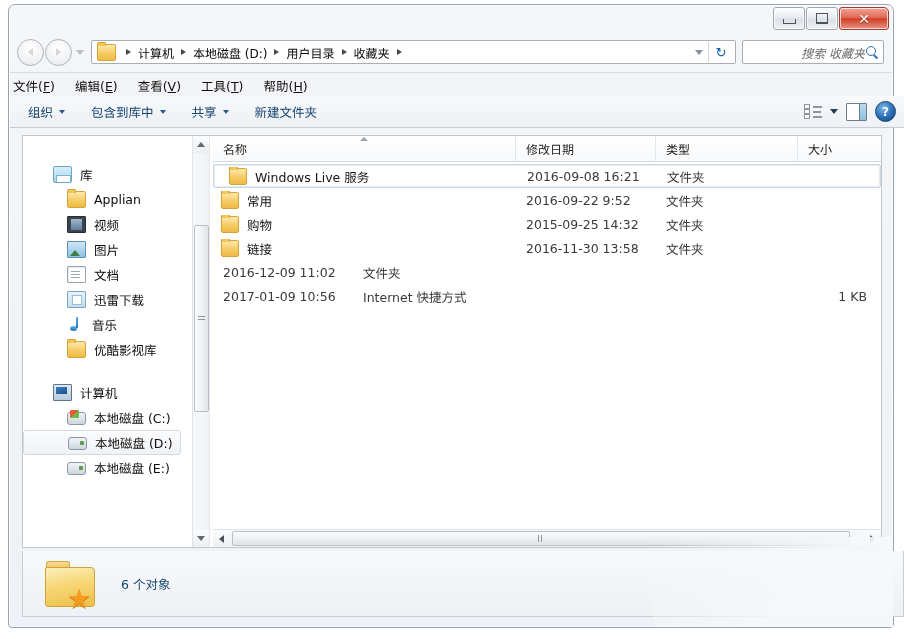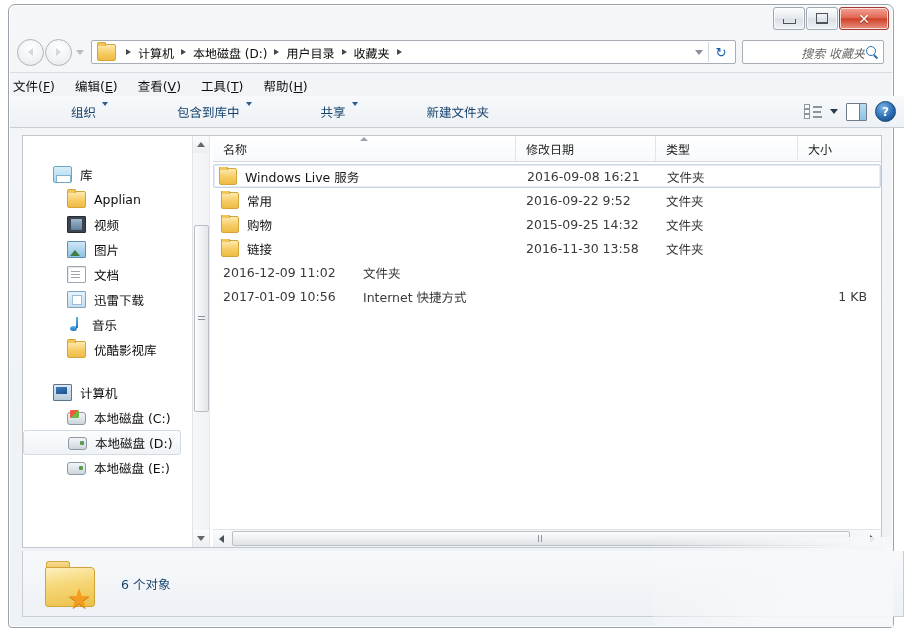--- a/index.html
+++ b/index.html
@@ -250,26 +250,25 @@
     left: 1px; top: 91px;
     width: 882px; height: 31px;
     background: linear-gradient(180deg,#f7f9fb 0%,#eef1f5 100%);
     border-bottom: 1px solid #c8cdd3;
     display: flex;
     align-items: center;
     padding-left: 18px;
   }
   .tbitem {
     display: flex;
-    align-items: flex-start;
+    align-items: center;
     font-size: 12.5px;
     color: #16436e;
     margin-right: 26px;
     white-space: nowrap;
-    margin-left: 43px;
   }
   .tbitem .caret-dn {
     margin-left: 6px;
     border-top-color: #2b5b8c;
     border-left-width: 3.5px;
     border-right-width: 3.5px;
     border-top-width: 4.5px;
   }
   .tbright {
     margin-left: auto;
@@ -657,21 +656,21 @@
   }
   .cell.name {
     width: 303px; flex: none;
     display: flex;
     align-items: center;
     padding-left: 8px;
   }
   .cell.date { width: 140px; flex: none; color: #3a3a3a; }
   .cell.type { width: 142px; flex: none; color: #3a3a3a; }
   .cell.size { flex: 1 1 auto; color: #3a3a3a; text-align: right; padding-right: 14px; }
-  .row.focused .cell.name { padding-left: 5px; }
+  .row.focused .cell.name { padding-left: 15px; }
   .file-ico {
     width: 16px; height: 15px;
     flex: none;
     margin-right: 8px;
     position: relative;
   }
   .ic-shortcut {
     background: linear-gradient(180deg,#ffffff 0%,#e9f1f8 100%);
     border: 1px solid #7d93a8;
     border-radius: 1px;

